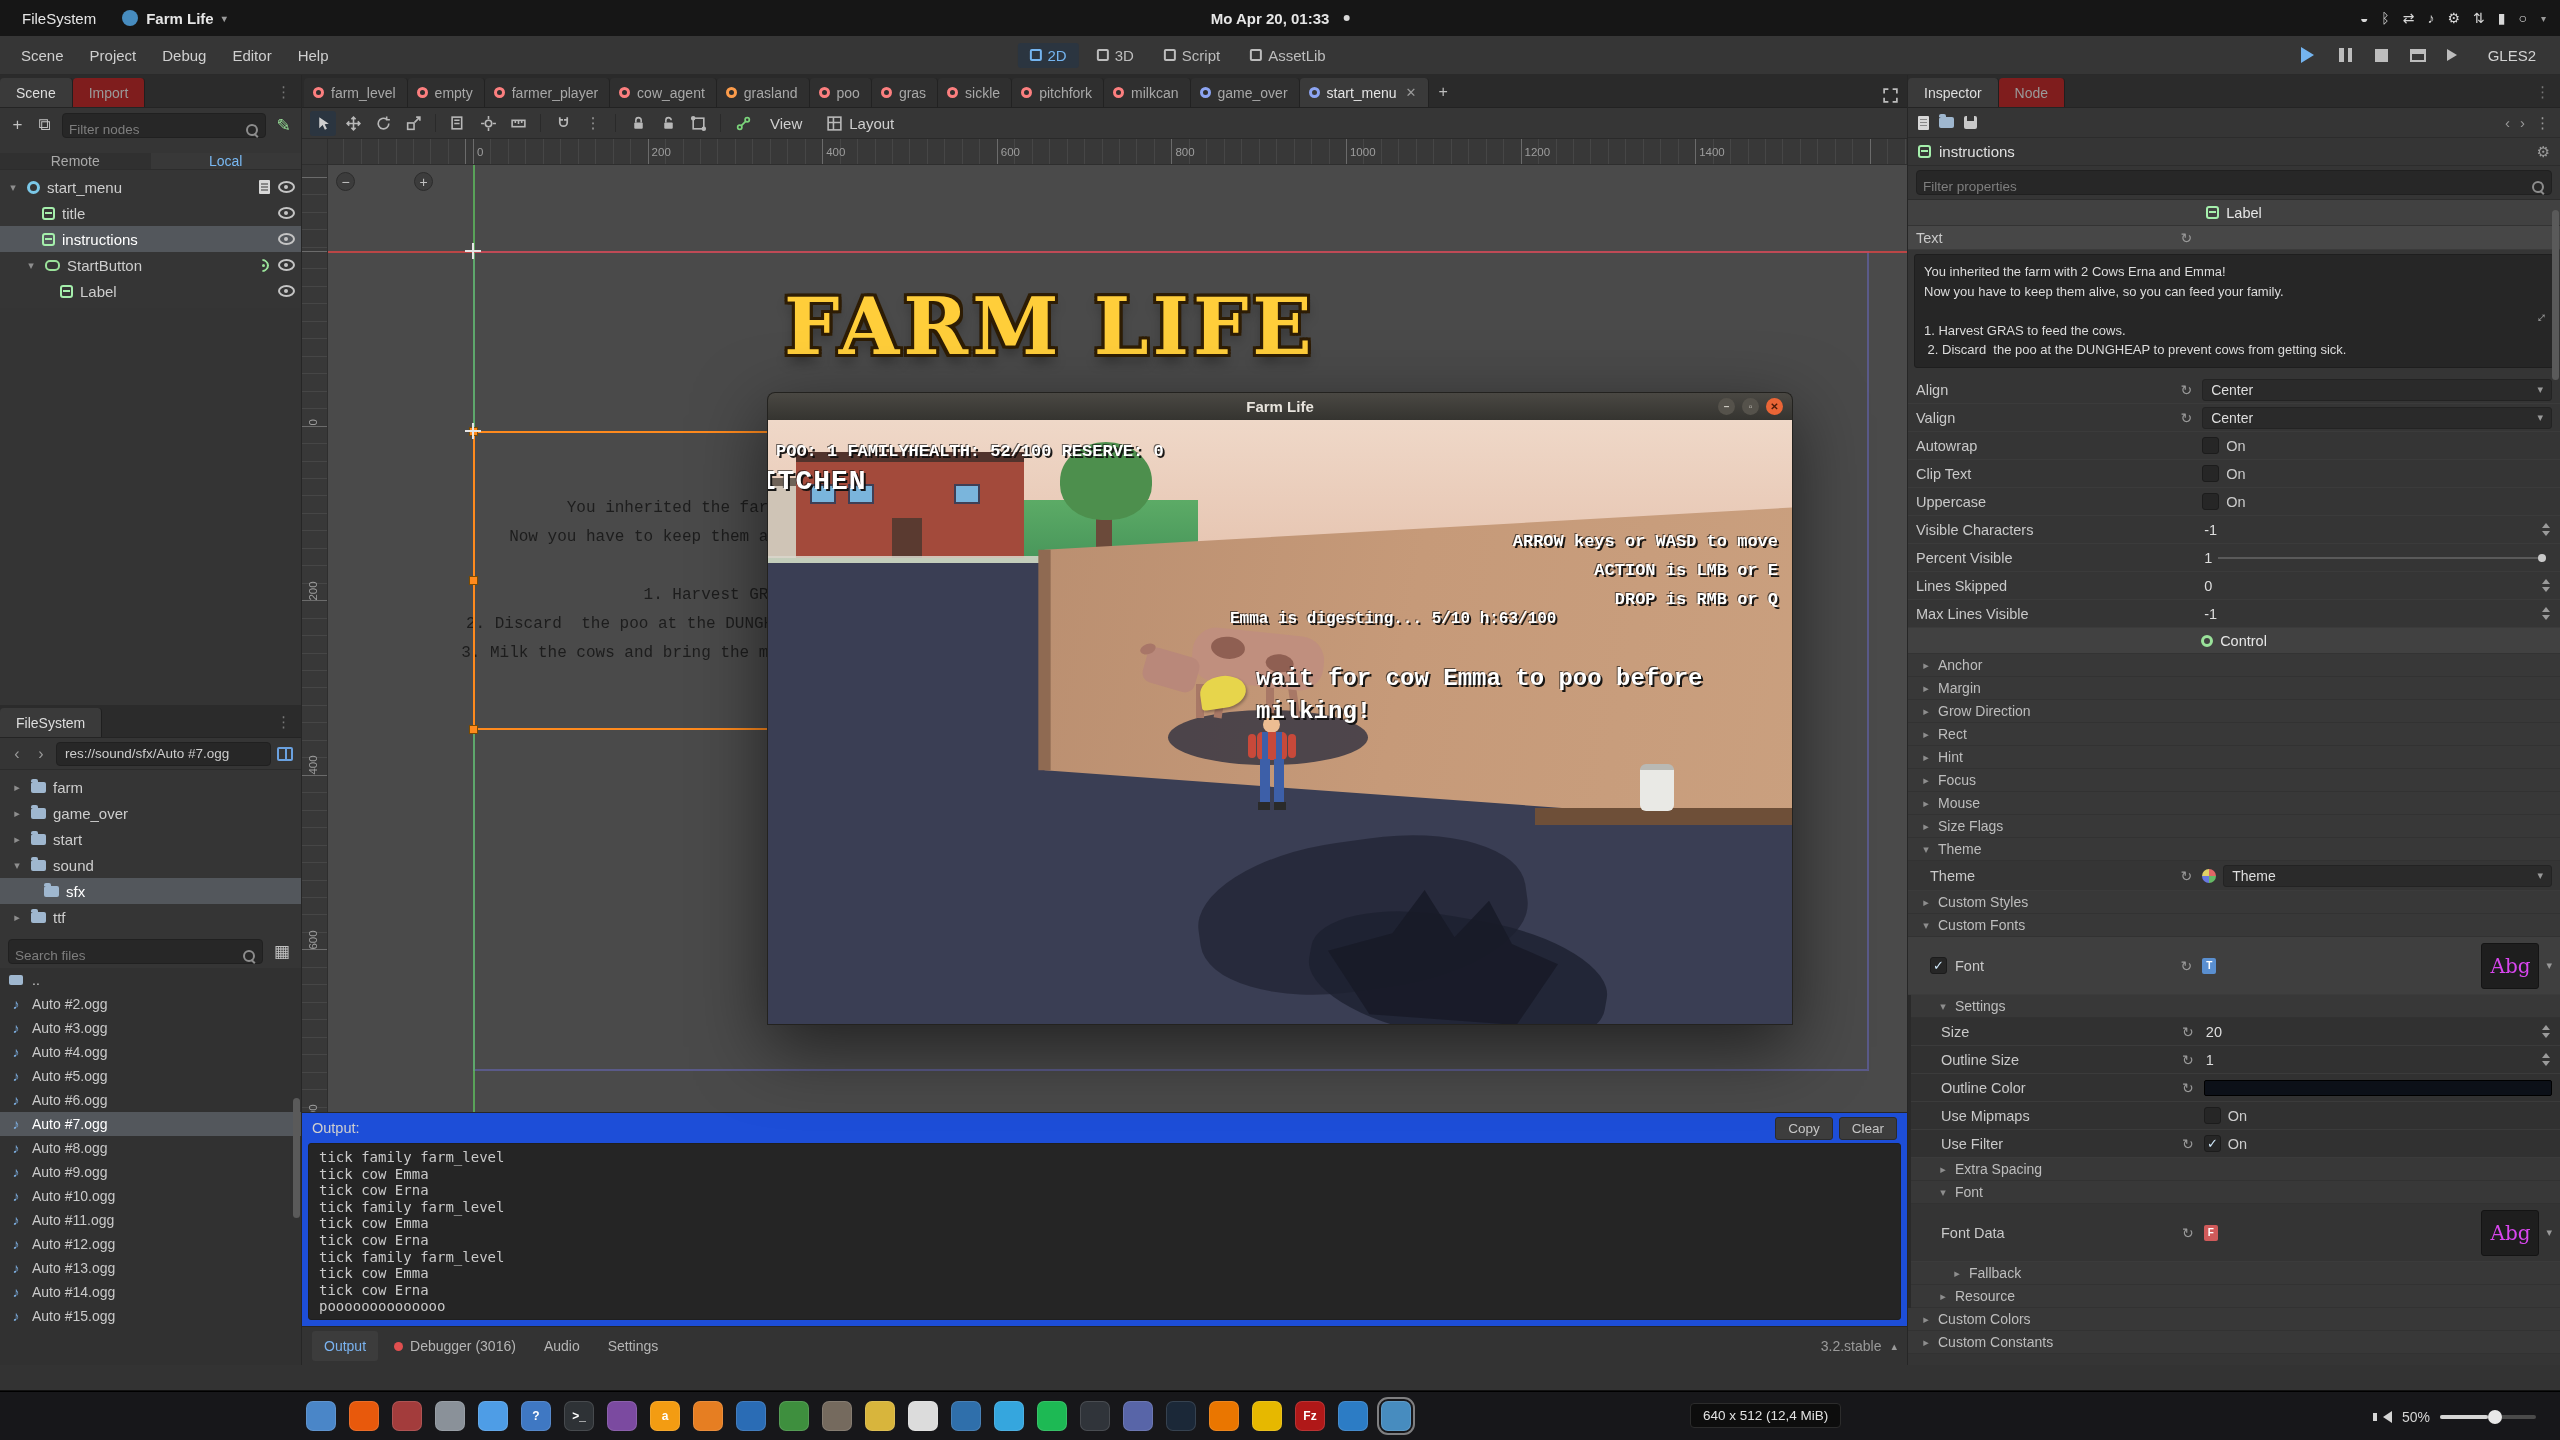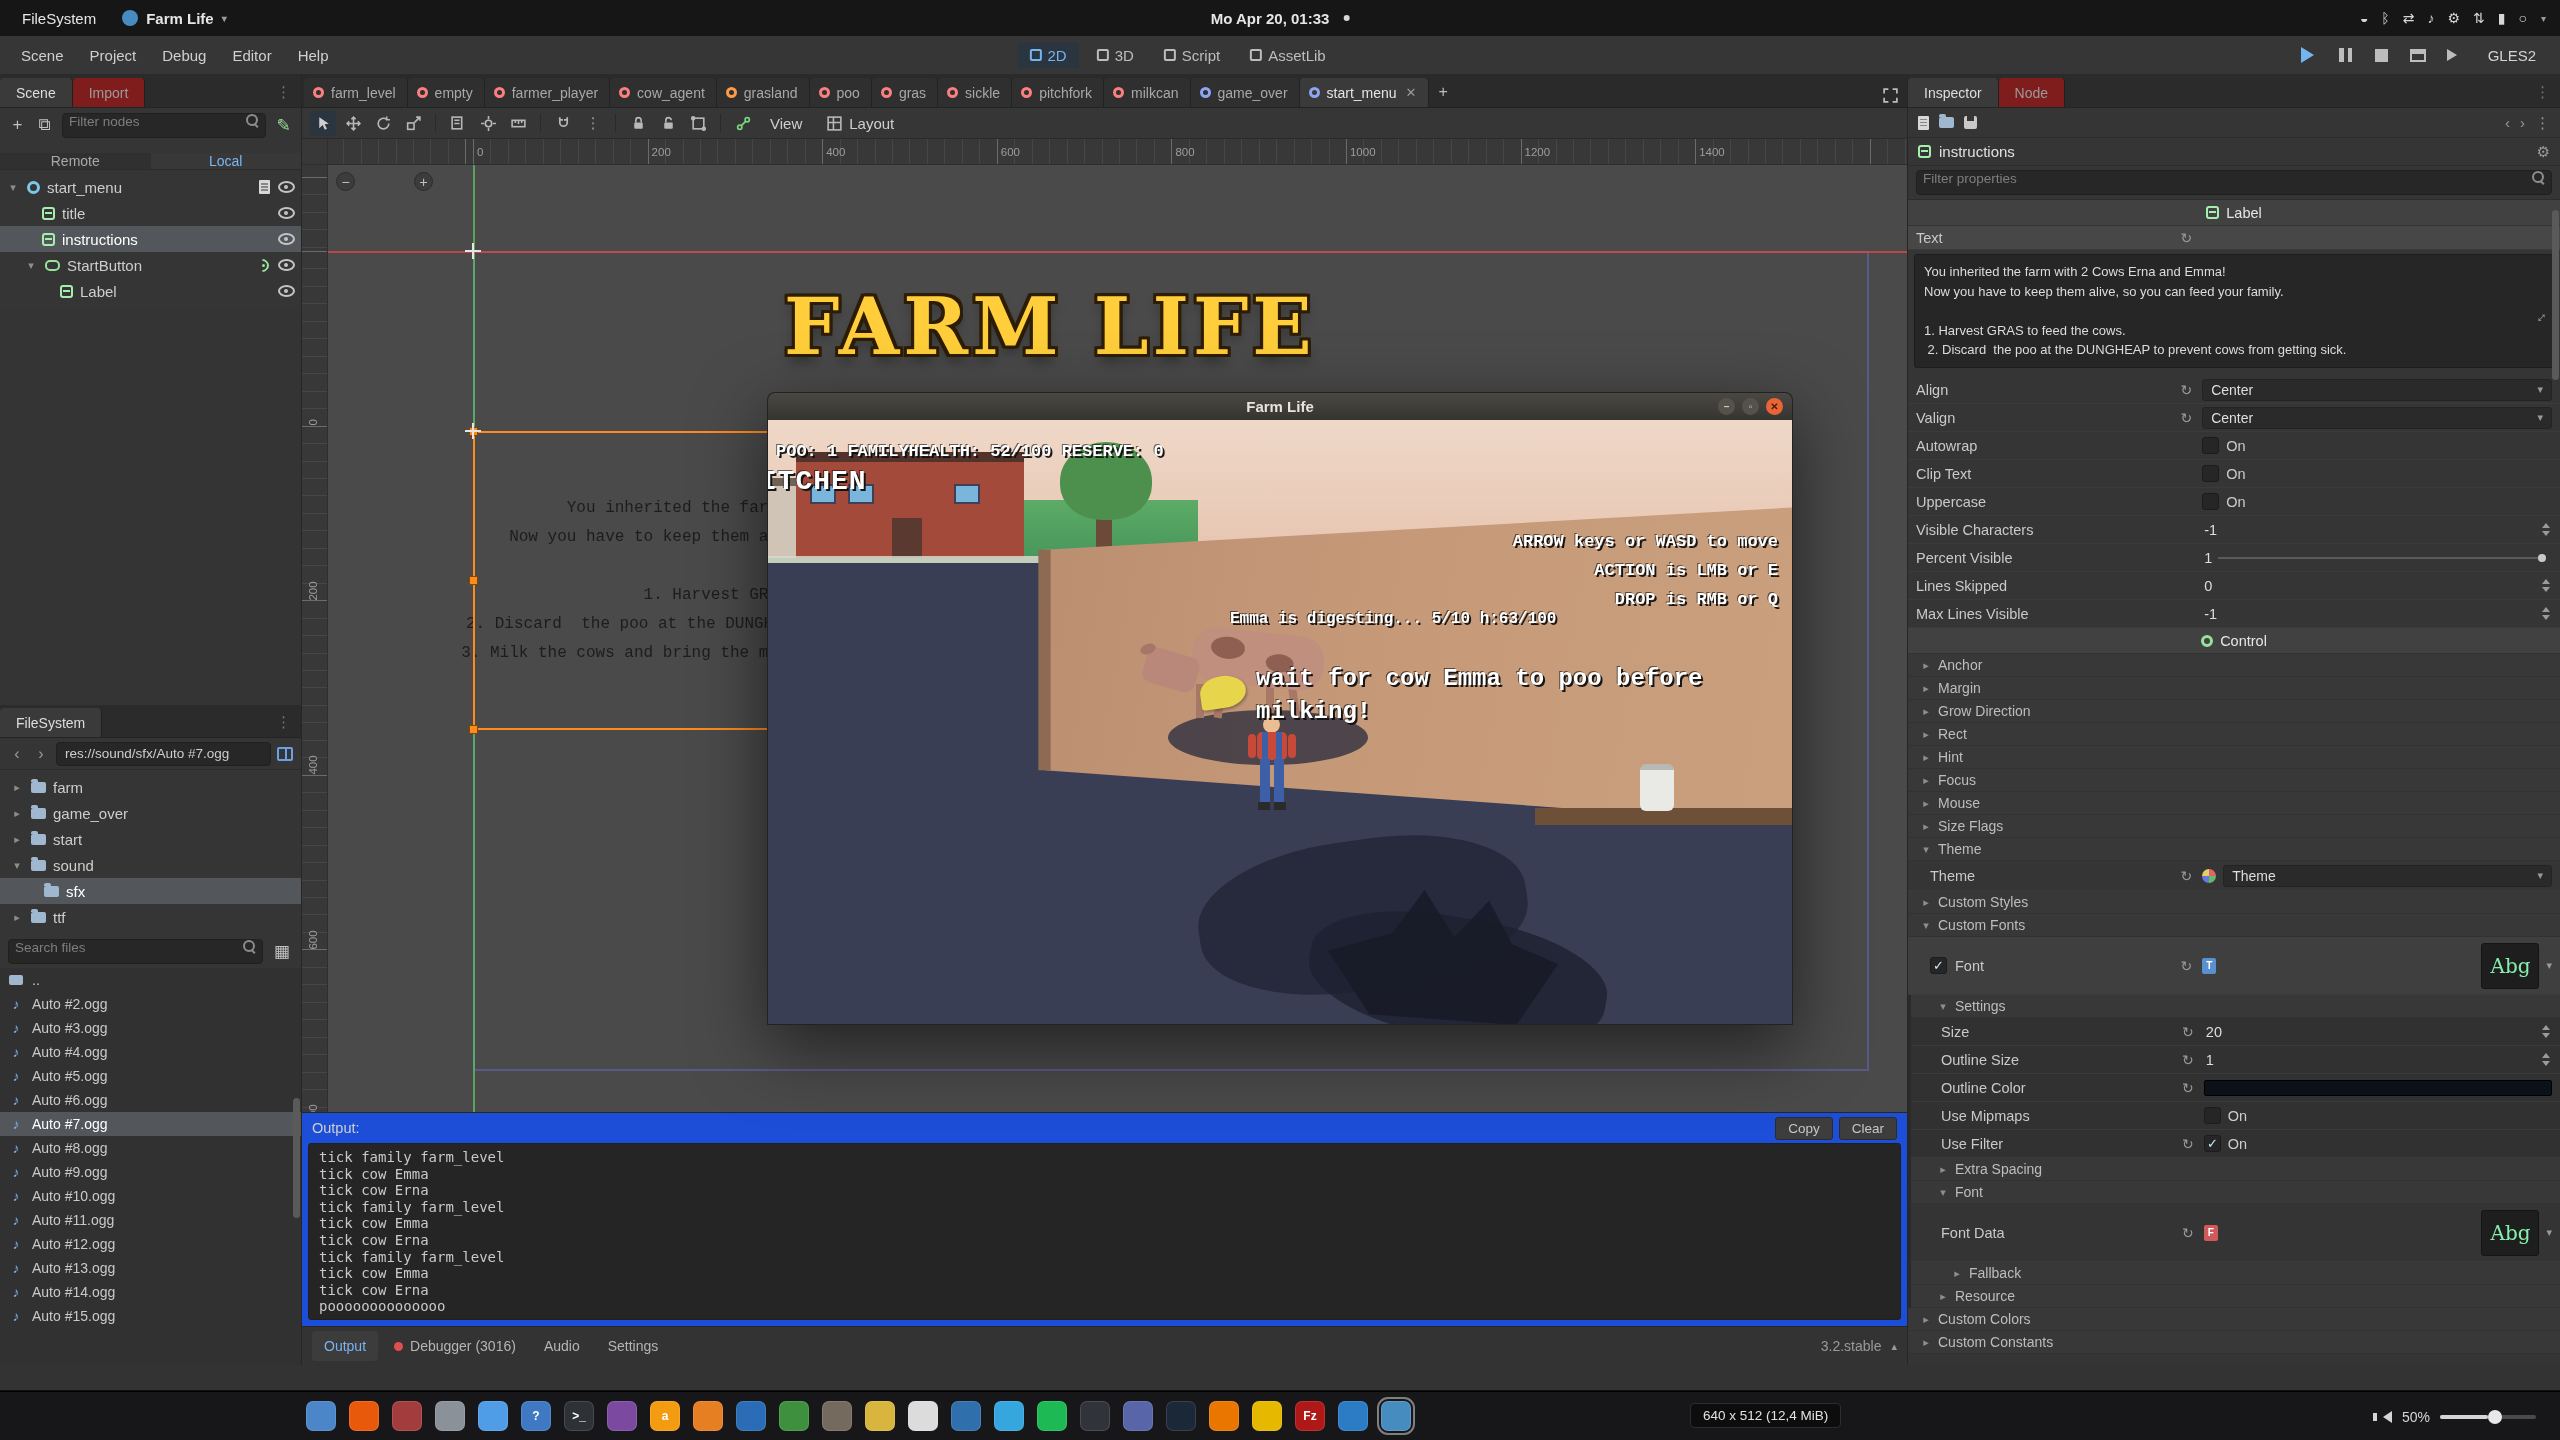--- a/index.html
+++ b/index.html
@@ -47,21 +47,21 @@
   .dock-tabs { height:33px; display:flex; align-items:flex-end; background:#2b2b2b; border-bottom:1px solid #242424;}
   .dtab { padding:7px 16px 6px; font-size:14px; background:#7f1d1d; color:#9a9a9a; border-right:1px solid #1f1f1f; border-radius:4px 4px 0 0;}
   .dtab.active { background:#3a3a3a; color:#dedede; }
   .dots { margin-left:auto; color:#777; padding:0 8px 6px; letter-spacing:2px; }
 
   
   .dock-left { width:302px; background:#353535; border-right:1px solid #262626; display:flex; flex-direction:column; }
   .sd-toolbar { height:34px; display:flex; align-items:center; gap:8px; padding:0 8px; }
   .mini-btn { width:22px; height:22px; display:flex; align-items:center; justify-content:center; color:#c2c2c2;
     border-radius:3px; font-size:17px; }
-  .searchbox { flex:1; display:flex; align-items:flex-start; background:#272727; border:1px solid #202020;
+  .searchbox { flex:1; display:flex; align-items:flex-end; background:#272727; border:1px solid #202020;
     border-radius:4px; height:25px; padding:0 6px; }
   .searchbox input { flex:1; background:transparent; border:none; outline:none; color:#cfcfcf; font-size:13.5px;
     font-family:"Liberation Sans",sans-serif; min-width:0;}
   .searchbox input::placeholder { color:#7e7e7e; }
   .i-search { width:13px; height:13px; position:relative; flex:none;}
   .i-search::before { content:""; position:absolute; left:0; top:0; width:8px; height:8px; border:2px solid #8d8d8d; border-radius:50%;}
   .i-search::after { content:""; position:absolute; left:9px; top:9px; width:5px; height:2px; background:#8d8d8d; transform:rotate(45deg); transform-origin:0 0;}
   .remote-local { height:28px; display:flex; border-bottom:1px solid #2c2c2c;align-items:flex-end;}
   .rl { flex:1; display:flex; align-items:center; justify-content:center; font-size:14px; color:#a9a9a9; background:#303030;}
   .rl.active { color:#79b8f2; background:#383838;}
@@ -209,21 +209,21 @@
   .expand2 { position:absolute; right:6px; top:46%; color:#9a9a9a; transform:rotate(-45deg); font-size:15px;}
   .group { display:flex; align-items:center; height:23px; padding-left:12px; gap:6px; color:#bdbdbd;
     background:#383838; border-bottom:1px solid #323232; font-size:14px;}
   .group .arrow { width:12px; }
   .g-ind1 { padding-left:26px; } .g-ind2 { padding-left:40px; }
   .theme-ico { width:14px; height:14px; border-radius:50%; flex:none;
     background:conic-gradient(#e06666 0 25%, #66b966 0 50%, #6677e0 0 75%, #e0d166 0); }
   .res-ico { width:14px; height:16px; border-radius:2px; color:#fff; font-size:10px; font-weight:bold;
     display:flex; align-items:center; justify-content:center; flex:none;}
   .res-blue { background:#5a8fd0; } .res-red { background:#d05a5a; }
-  .abg { width:58px; height:46px; background:#1e1e1e; border:1px solid #141414; border-radius:3px; color:#86efac;
+  .abg { width:58px; height:46px; background:#1e1e1e; border:1px solid #141414; border-radius:3px; color:#d946ef;
     display:flex; align-items:center; justify-content:center; font-family:"DejaVu Serif", serif; font-size:20px; flex:none;}
   .prop.tall { min-height:58px; background:#3f3f3f; }
   .swatch { flex:1; height:16px; background:#0c1018; border:1px solid #000; border-radius:2px;}
   .insp-vscroll { position:absolute; right:1px; top:10px; width:7px; height:170px; background:#5a5a5a; border-radius:4px;}
   .subpanel { background:#313131; border-left:3px solid #2a2a2a; }
 
   
   .game-window { position:absolute; left:767px; top:392px; width:1026px; height:633px; z-index:50;
     border-radius:8px 8px 3px 3px; box-shadow:0 22px 70px rgba(0,0,0,.55); }
   .gw-titlebar { height:28px; background:linear-gradient(#4a4843,#353430); border:1px solid #23221f; border-bottom:none;

